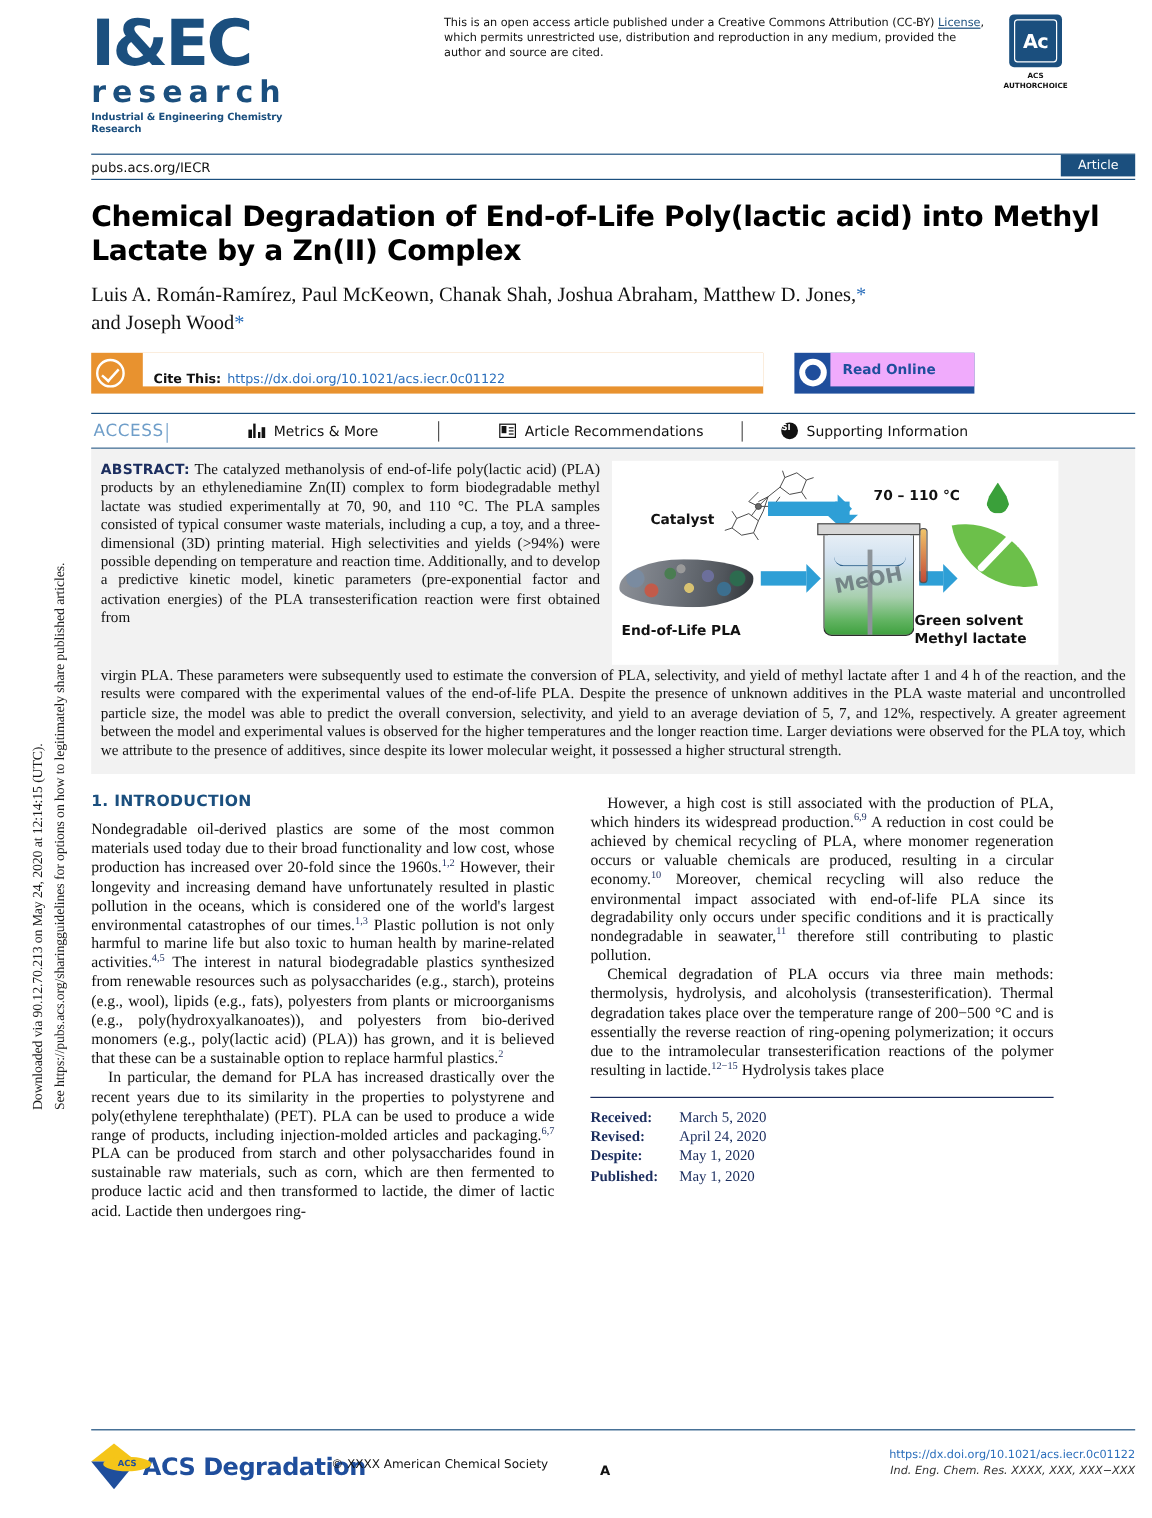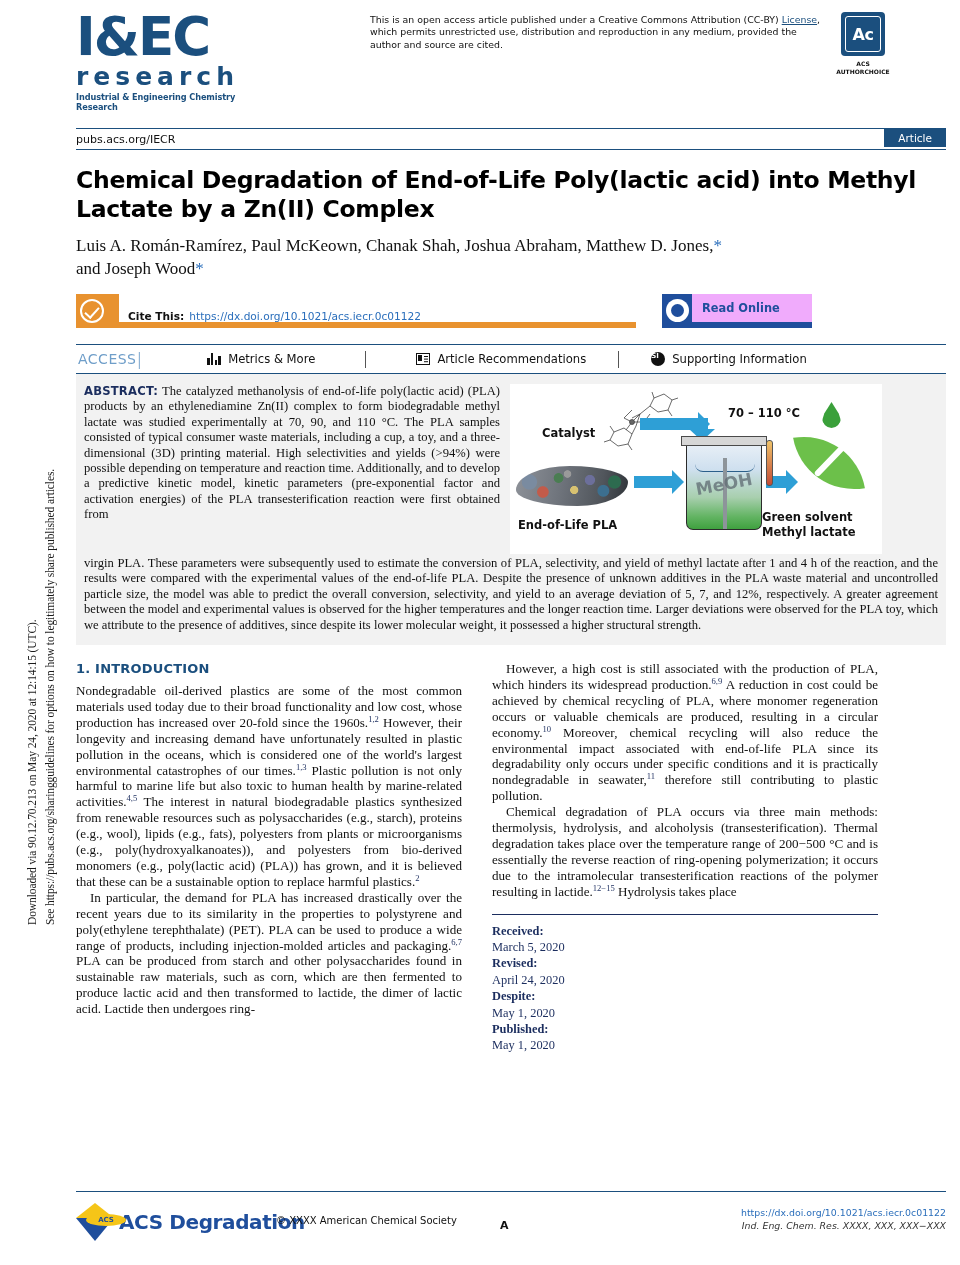--- a/index.html
+++ b/index.html
@@ -451,21 +451,20 @@
     margin-top:14px;
     border-top:1.7px solid #1b2d5e;
     padding-top:8px;
   }
   .date-row {
     display:flex;
     font-family:"Liberation Serif", serif;
     font-size:12.4px;
     line-height:16.4px;
     color:#1b2d5e;
-    flex-direction:column;
   }
   .date-key { font-weight:bold; width:74px; }
   .date-val { color:#1b2d5e; }
 
   
   .footer {
     position:absolute;
     left:14px; right:14px; bottom:24px;
     height:44px;
   }

